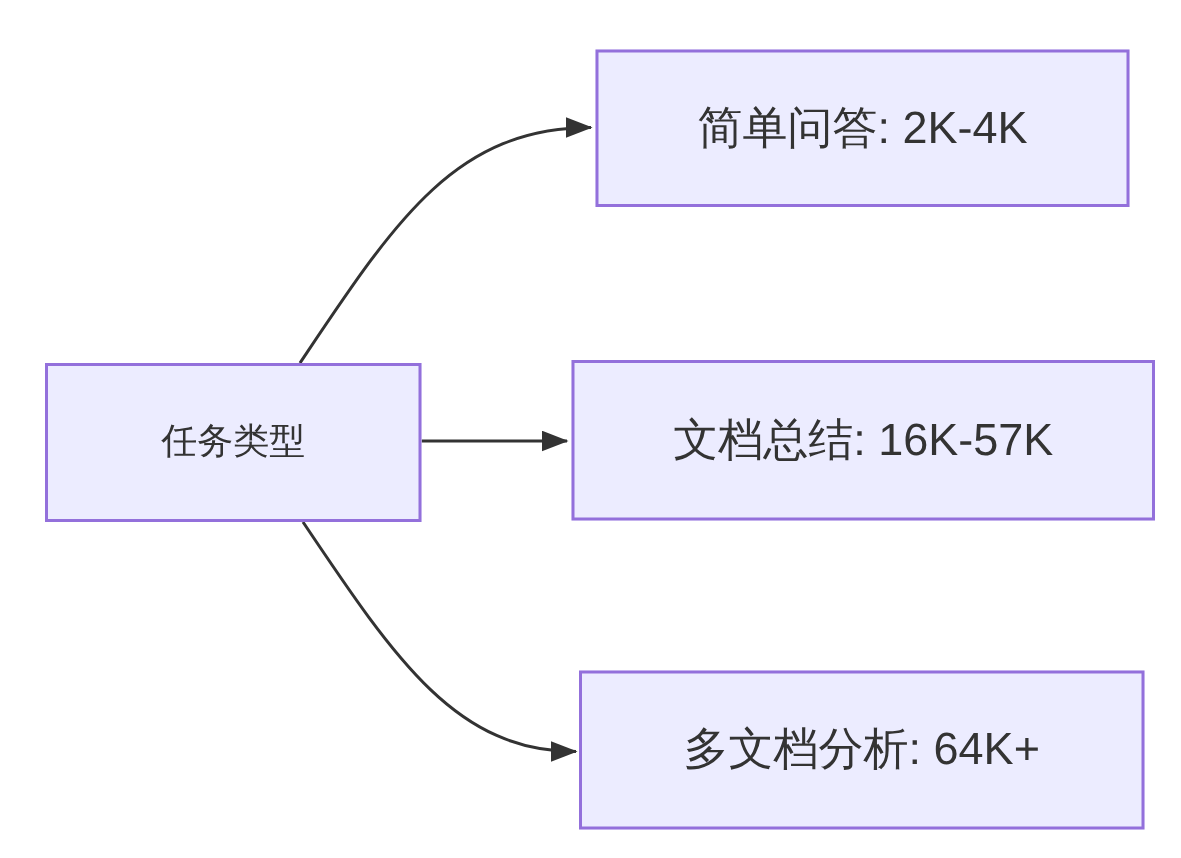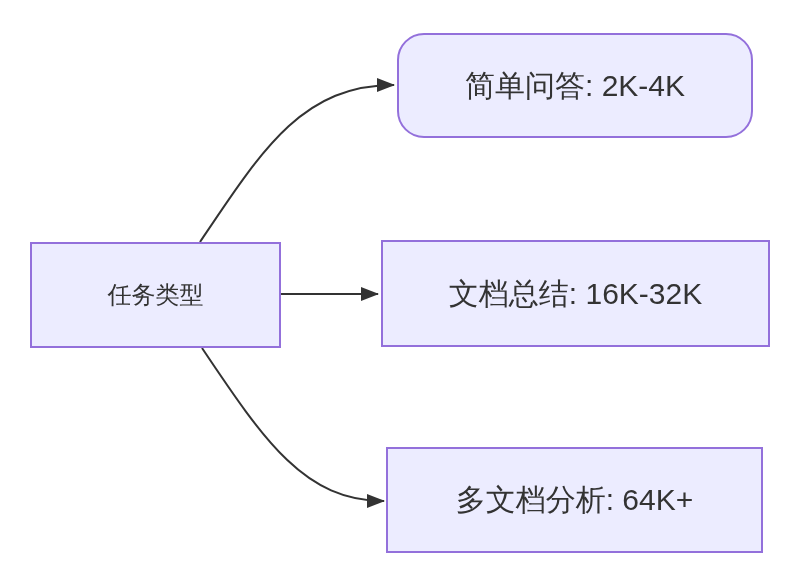--- a/index.html
+++ b/index.html
@@ -40,21 +40,21 @@
     color: var(--text);
     display: flex;
     align-items: center;
     justify-content: center;
     text-align: center;
     font-size: 30px;
     line-height: 1.2;
     white-space: nowrap;
   }
   .node-root   { left: 30px;  top: 242px; width: 251px; height: 106px; font-size: 24px; }
-  .node-top    { left: 397px; top: 33px;  width: 356px; height: 105px; border-radius: 27px; }
+  .node-top    { left: 397px; top: 33px;  width: 356px; height: 105px; }
   .node-middle { left: 381px; top: 240px; width: 389px; height: 107px; }
   .node-bottom { left: 386px; top: 447px; width: 377px; height: 106px; }
 </style>
 </head>
 <body>
 
 <div class="canvas">
 
   <svg class="edges-layer" width="787" height="572" viewBox="0 0 787 572" xmlns="http://www.w3.org/2000/svg">
     <defs>
@@ -72,20 +72,20 @@
 
   <div class="node node-root">
     <span>任务类型</span>
   </div>
 
   <div class="node node-top">
     <span>简单问答: 2K-4K</span>
   </div>
 
   <div class="node node-middle">
-    <span>文档总结: 16K-32K</span>
+    <span>文档总结: 16K-57K</span>
   </div>
 
   <div class="node node-bottom">
     <span>多文档分析: 64K+</span>
   </div>
 
 </div>
 
 </body></html>

